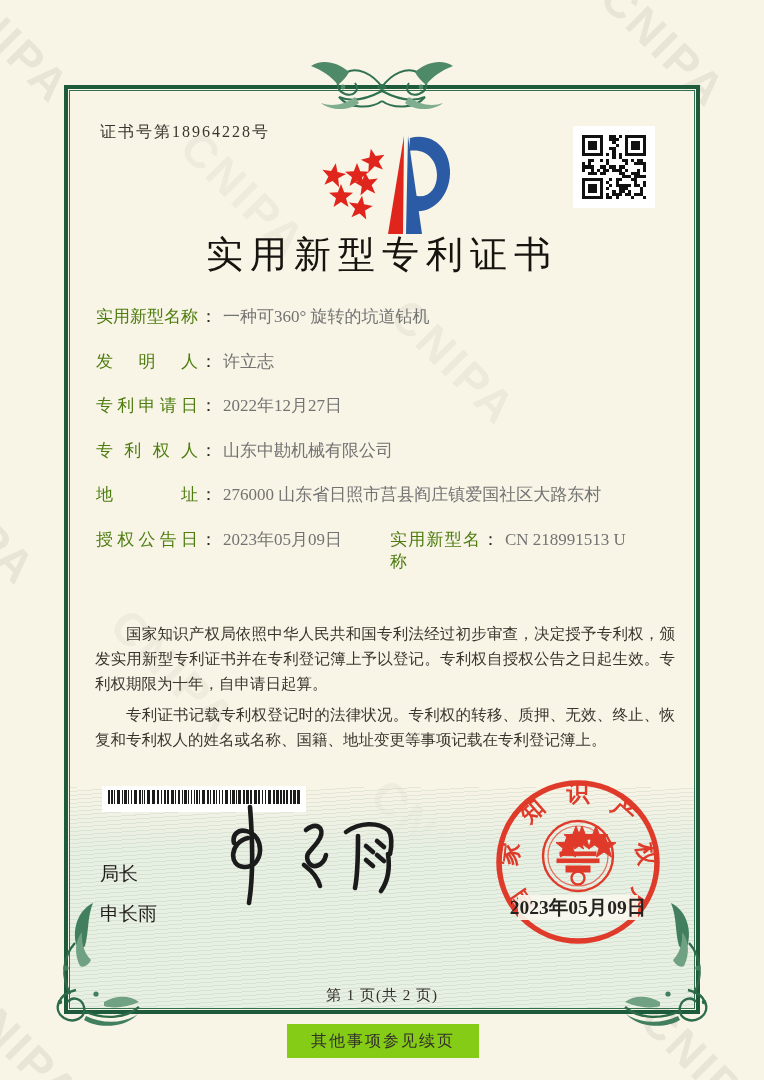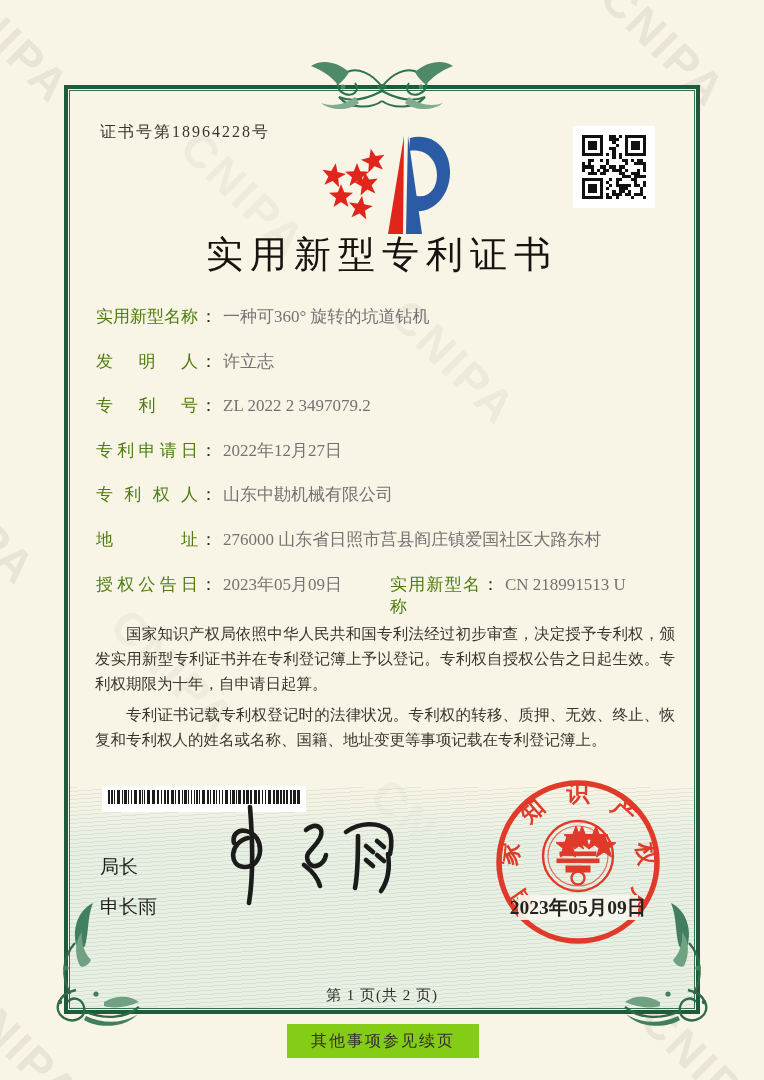--- a/index.html
+++ b/index.html
@@ -43,21 +43,21 @@
   .flabel{display:inline-block;width:102px;text-align:justify;text-align-last:justify;vertical-align:top;color:#4d7c0f;}
   .fcolon{margin:0 6px 0 2px;}
   .fvalue{color:#737373;}
   .field2{position:absolute;left:294px;top:0;}
   .paras{position:absolute;left:95px;top:621px;width:580px;z-index:3;
     font-size:15.5px;line-height:25px;text-align:justify;color:#3a362e;}
   .paras p{margin:0 0 6px 0;text-indent:2em;}
   .barcode-box{position:absolute;left:102px;top:786px;background:#ffffff;padding:4px 6px;z-index:3;}
   .officials{position:absolute;left:100px;top:854px;z-index:3;
     font-family:"Liberation Sans","DejaVu Sans",sans-serif;font-size:19px;color:#211e1a;}
-  .officials .line{margin-bottom:14px;}
+  .officials .line{margin-bottom:14px;margin-top:7px;}
   .signature{position:absolute;left:220px;top:802px;z-index:3;}
   .seal{position:absolute;left:492px;top:776px;z-index:4;}
   .page-footer{position:absolute;left:0;right:0;top:986px;text-align:center;z-index:3;
     font-size:15px;color:#33302a;letter-spacing:1px;}
   .cont-note{
     position:absolute;left:287px;top:1024px;width:192px;height:34px;z-index:3;
     background:#84cc16;text-align:center;line-height:34px;font-size:16px;
     letter-spacing:2px;color:#33302a;
   }
   .flourish{position:absolute;z-index:3;}
@@ -378,23 +378,20 @@
 <div class="title">实用新型专利证书</div>
 
 <div class="fields">
   <div class="field-row">
     <span class="flabel">实用新型名称</span><span class="fcolon">：</span><span class="fvalue">一种可360° 旋转的坑道钻机</span>
   </div>
   <div class="field-row">
     <span class="flabel">发明人</span><span class="fcolon">：</span><span class="fvalue">许立志</span>
   </div>
   <div class="field-row">
-    <span class="flabel">专利号</span><span class="fcolon">：</span><span class="fvalue">ZL 2022 2 3497079.2</span>
-  </div>
-  <div class="field-row">
     <span class="flabel">专利申请日</span><span class="fcolon">：</span><span class="fvalue">2022年12月27日</span>
   </div>
   <div class="field-row">
     <span class="flabel">专利权人</span><span class="fcolon">：</span><span class="fvalue">山东中勘机械有限公司</span>
   </div>
   <div class="field-row">
     <span class="flabel">地址</span><span class="fcolon">：</span><span class="fvalue">276000 山东省日照市莒县阎庄镇爱国社区大路东村</span>
   </div>
   <div class="field-row">
     <span class="flabel">授权公告日</span><span class="fcolon">：</span><span class="fvalue">2023年05月09日</span>

